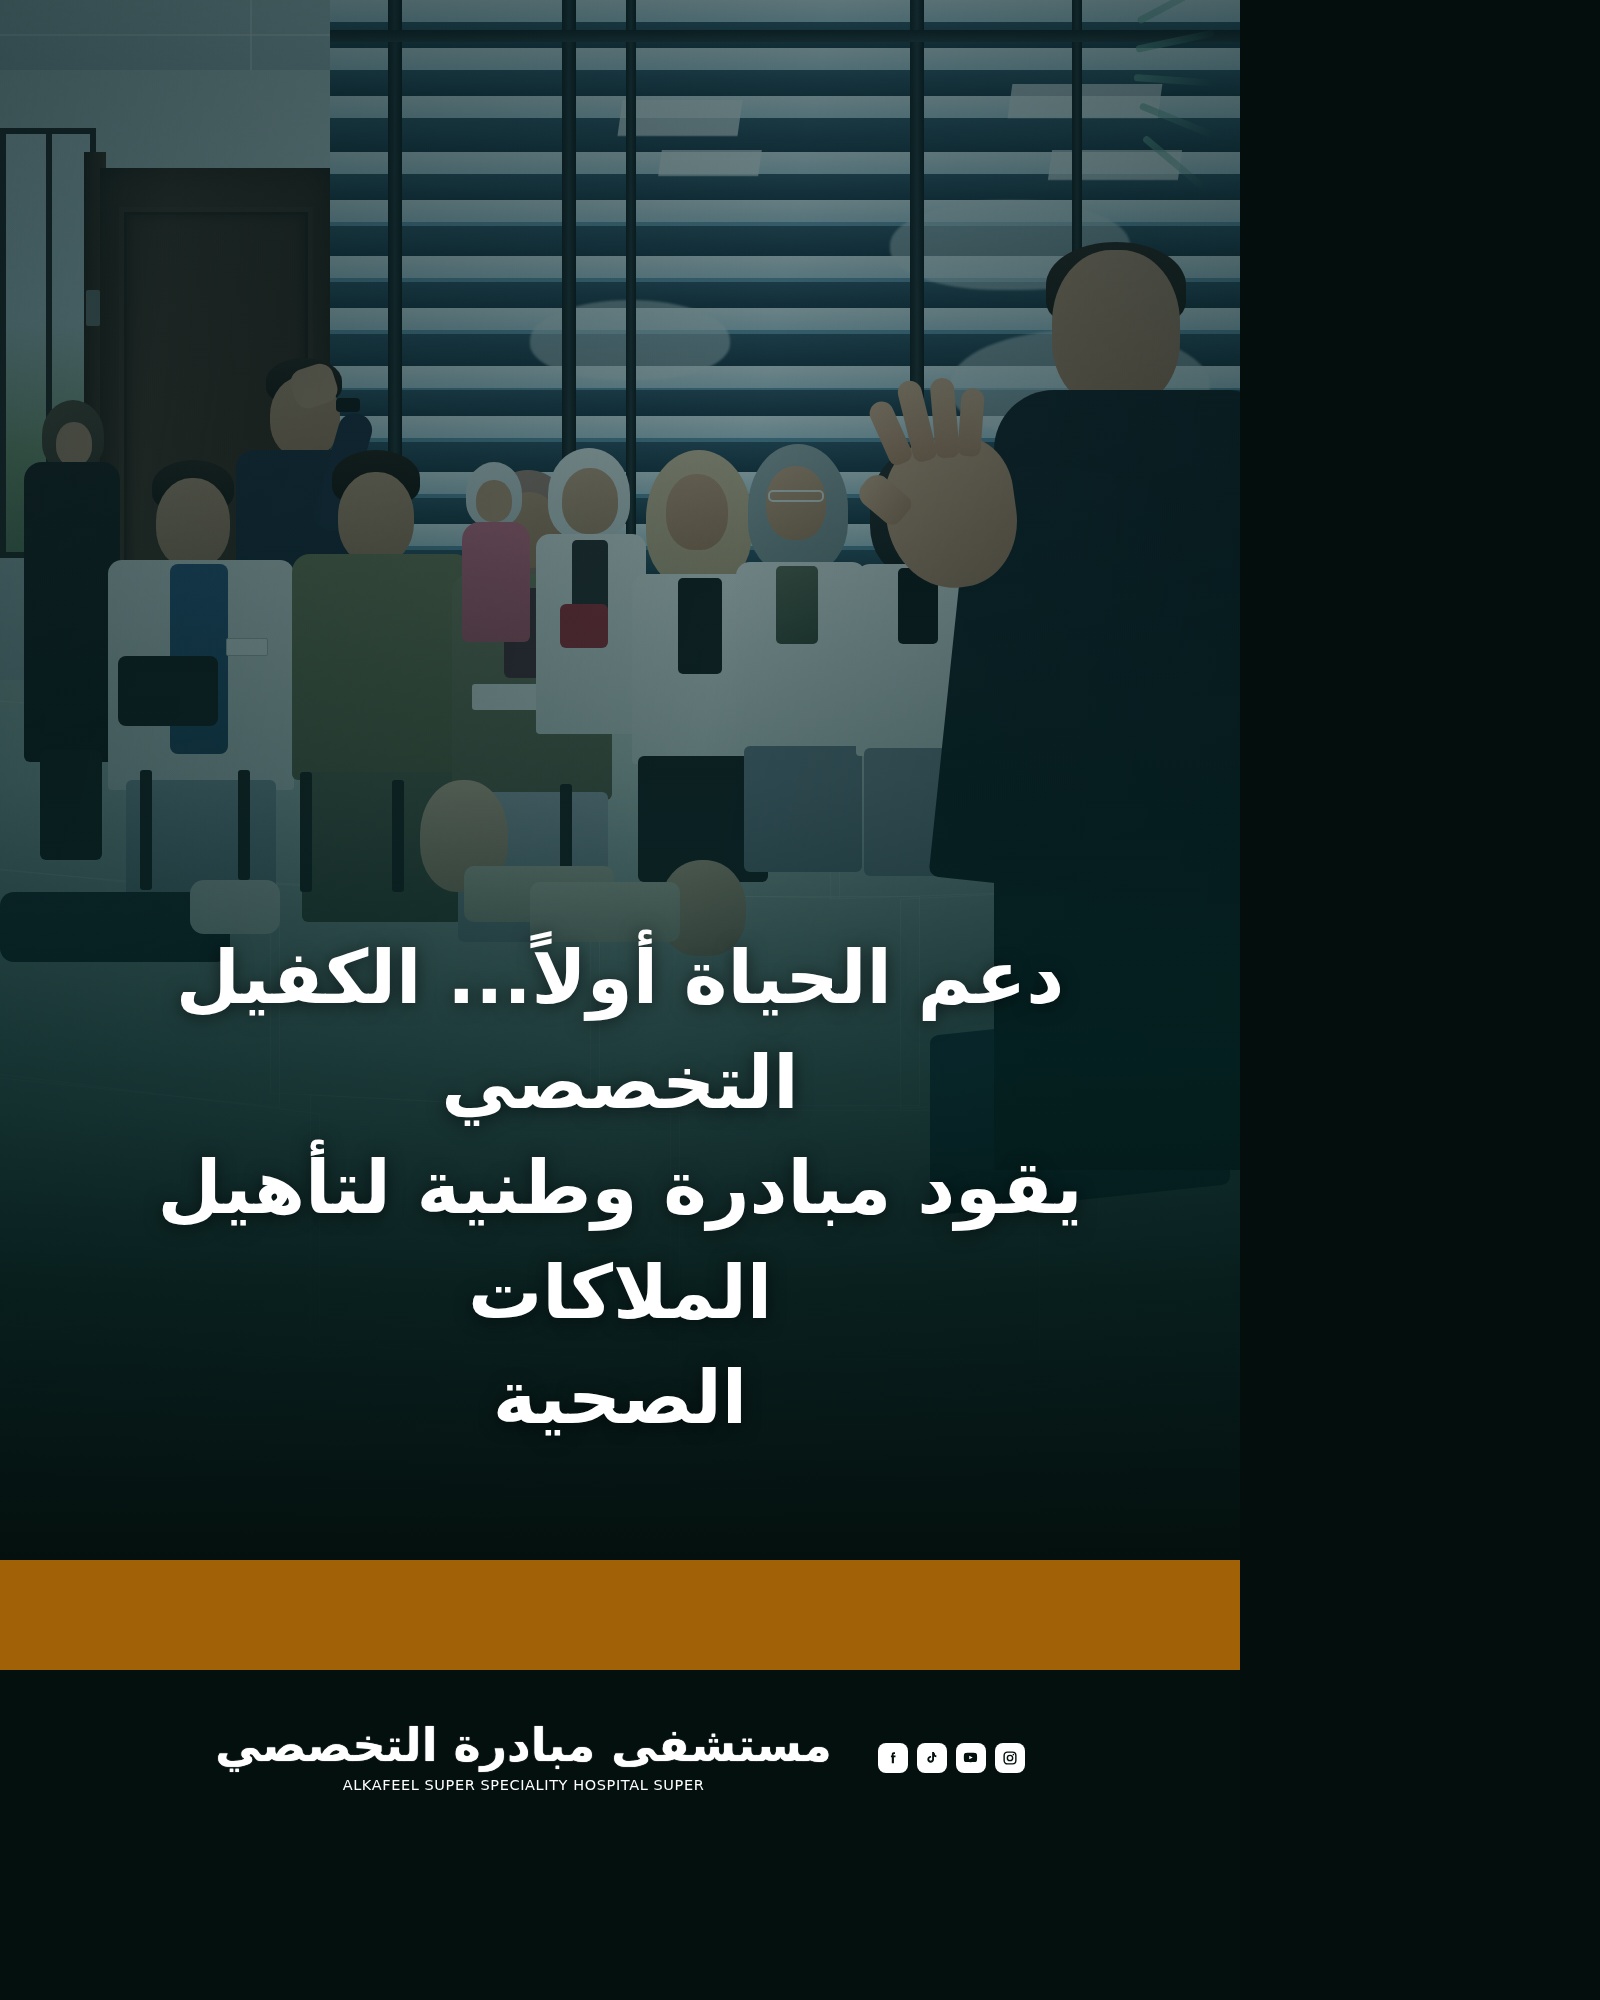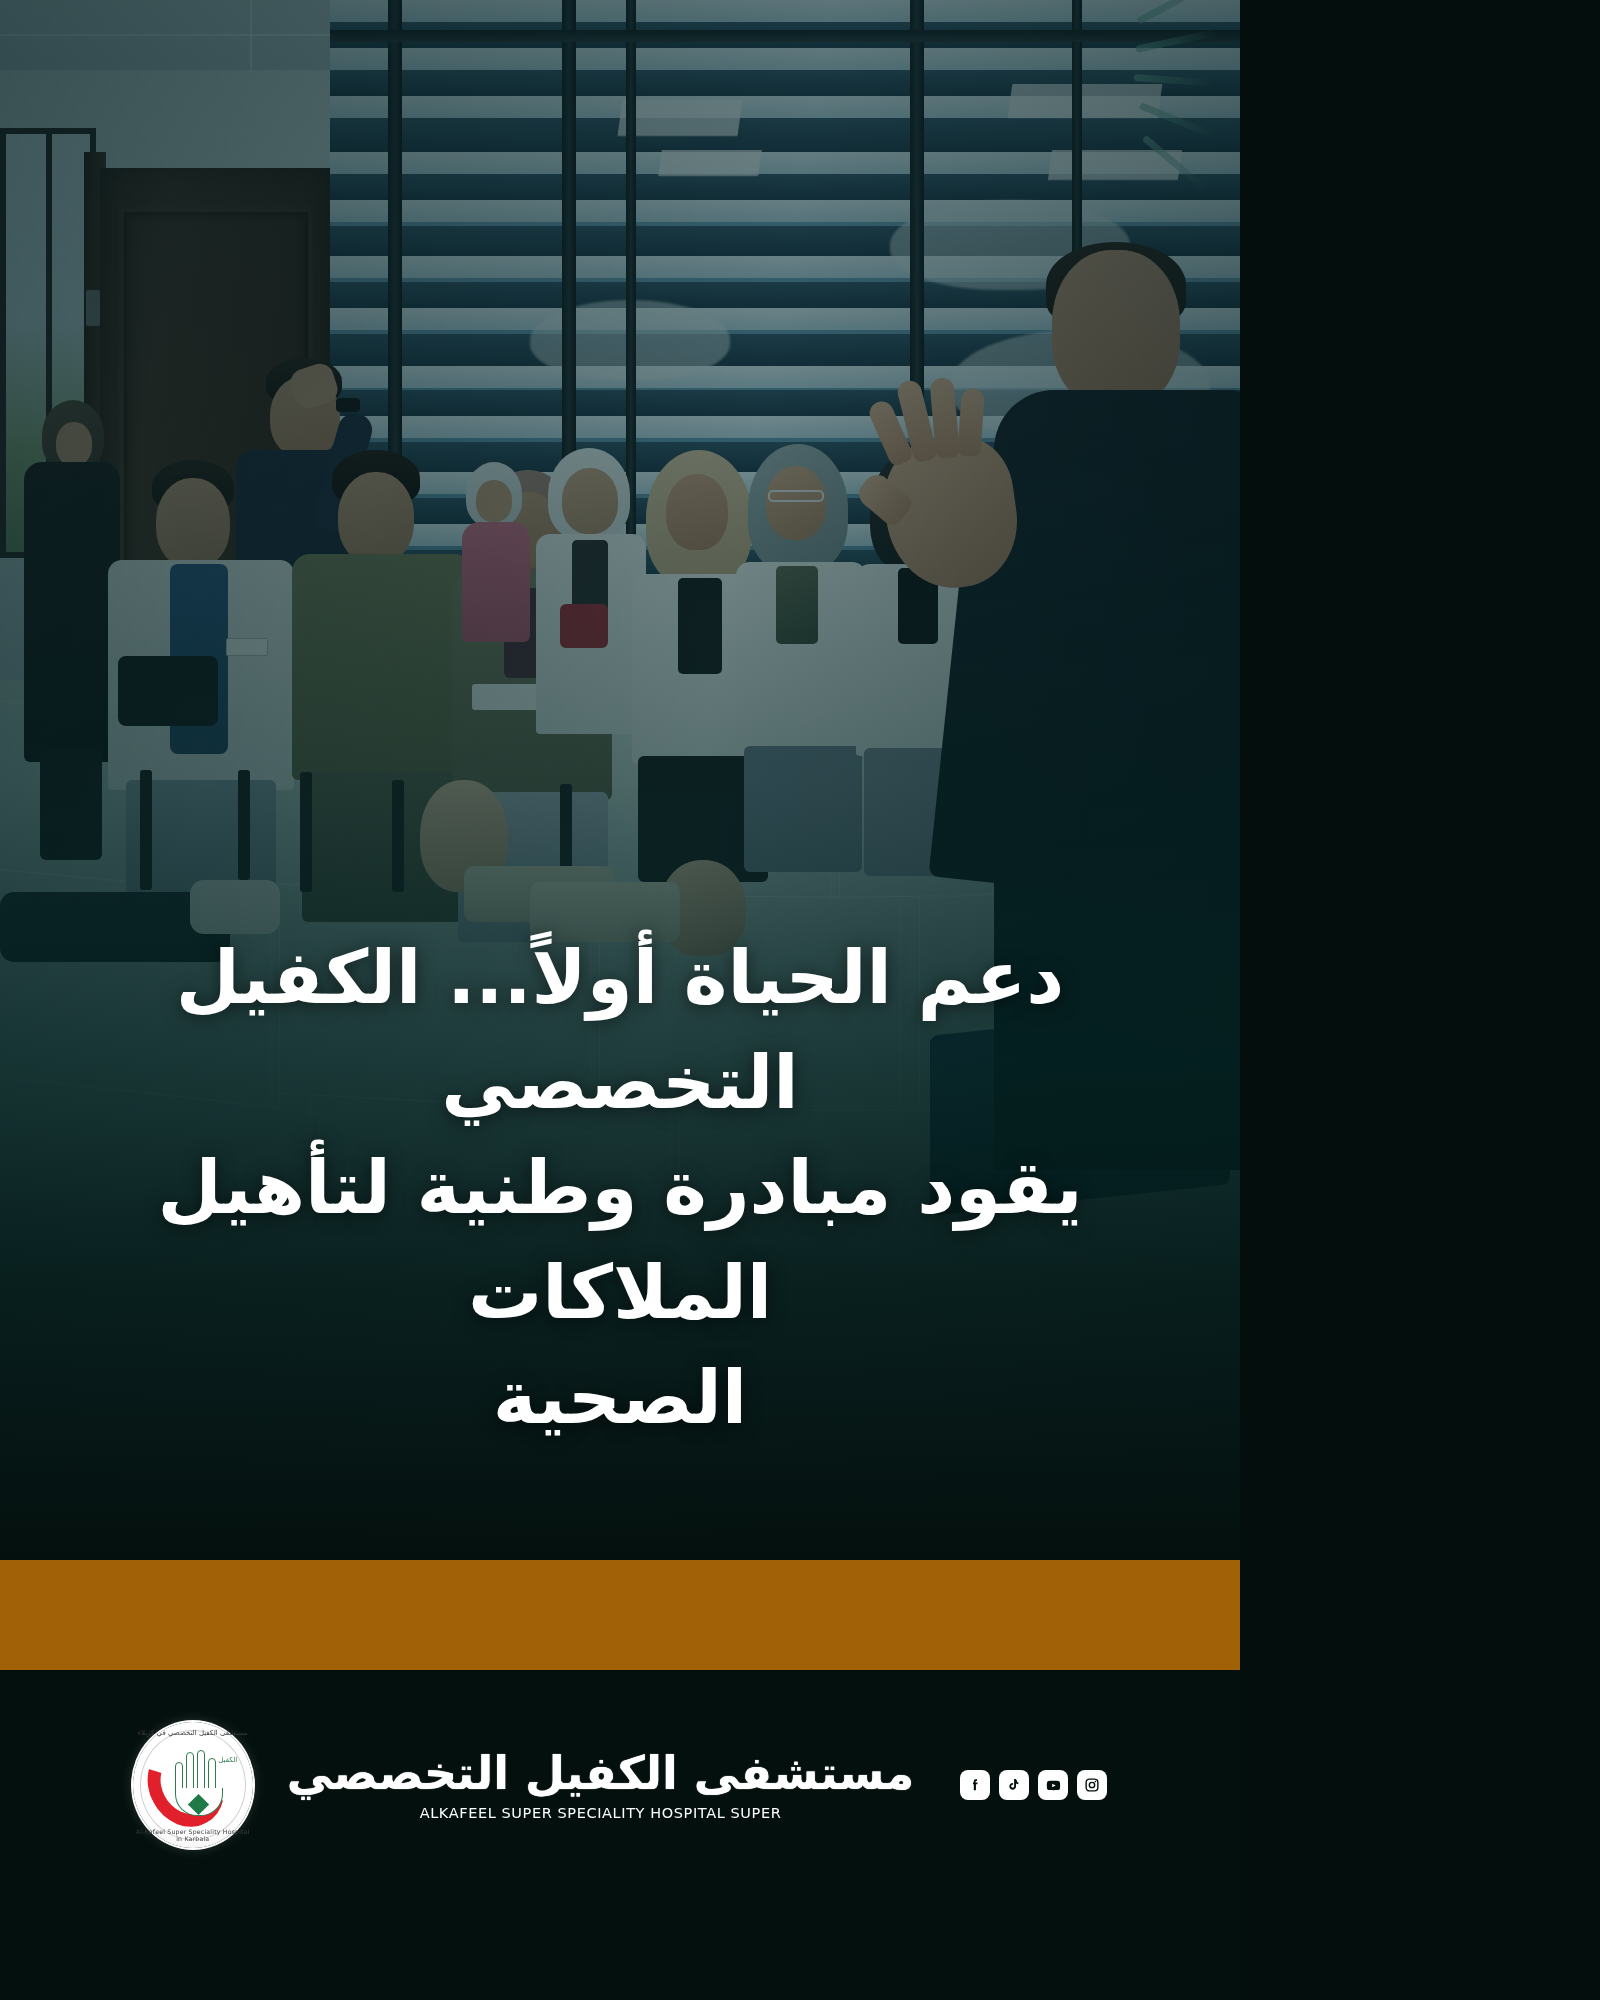--- a/index.html
+++ b/index.html
@@ -517,38 +517,23 @@
 
   <div class="headline">
     <div>دعم الحياة أولاً... الكفيل التخصصي</div>
     <div>يقود مبادرة وطنية لتأهيل الملاكات</div>
     <div>الصحية</div>
   </div>
 
   <div class="footer">
     <div class="footer-row">
 
-      <div class="seal">
-        <div class="seal-ring"></div>
-        <div class="seal-ar">مستشفى الكفيل التخصصي في كربلاء</div>
-        <div class="crescent"></div>
-        <div class="palmhand">
-          <b style="left:2px;height:34px;"></b>
-          <b style="left:13px;height:44px;"></b>
-          <b style="left:24px;height:46px;"></b>
-          <b style="left:35px;height:38px;"></b>
-          <div class="palm-base"></div>
-          <div class="diamond"></div>
-        </div>
-        <div class="seal-green-ar">الكفيل</div>
-        <div class="seal-en">Al-Kafeel Super Speciality Hospital in Karbala</div>
-      </div>
 
       <div class="wordmark">
-        <div class="wm-ar">مستشفى الكفيل التخصصي</div>
+        <div class="wm-ar">مستشفى مبادرة التخصصي</div>
         <div class="wm-en">ALKAFEEL SUPER SPECIALITY HOSPITAL SUPER</div>
       </div>
 
       <div class="socials">
         <div class="sicon">
           <svg width="16" height="16" viewBox="0 0 24 24" fill="#04100e">
             <path d="M15.1 8.3h-2.2V6.9c0-.6.4-.8.7-.8h1.4V3.5h-2c-2.3 0-2.8 1.7-2.8 2.8v2h-1.3v2.7h1.3V20h3.2v-9h2.2l.3-2.7z"></path>
           </svg>
         </div>
         <div class="sicon">

